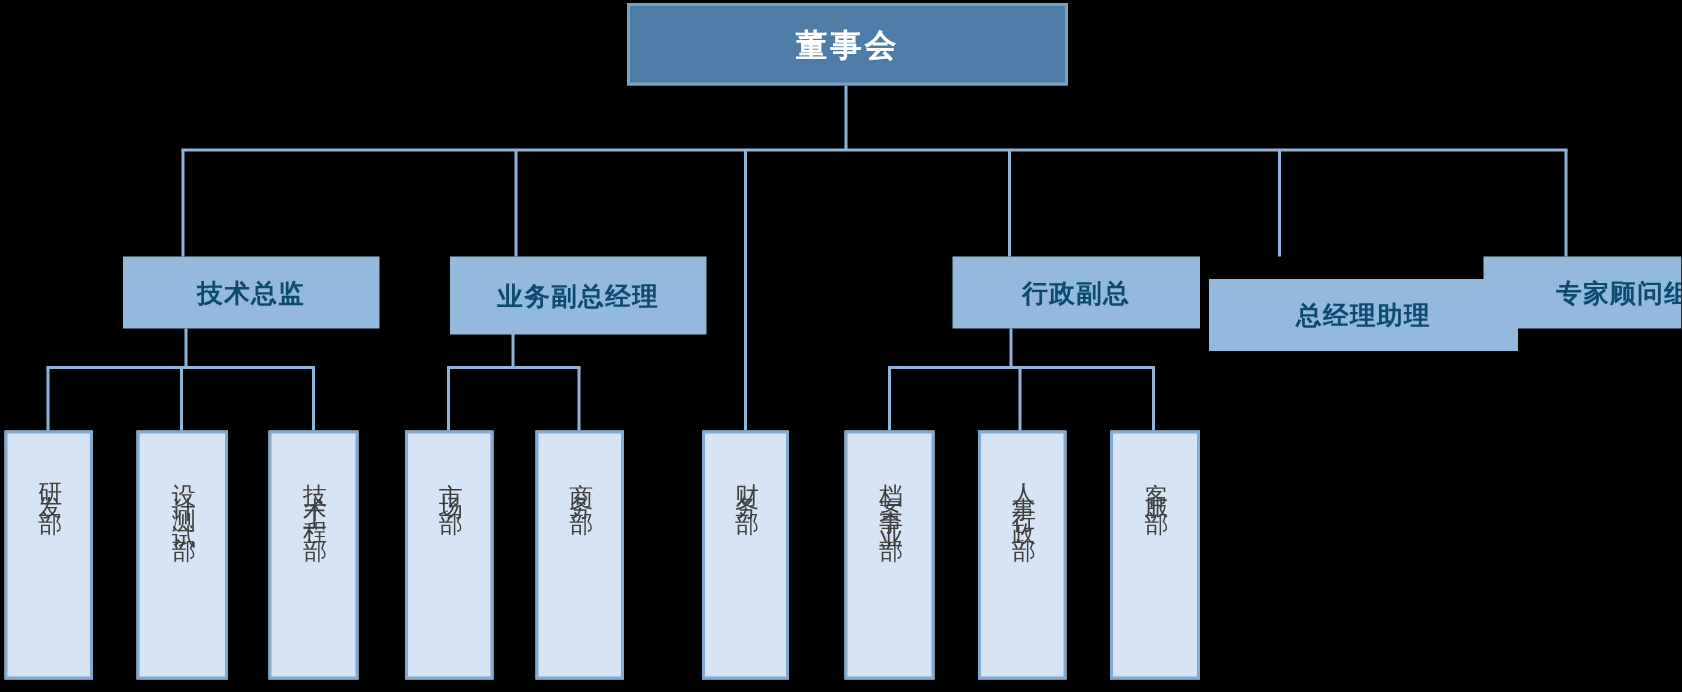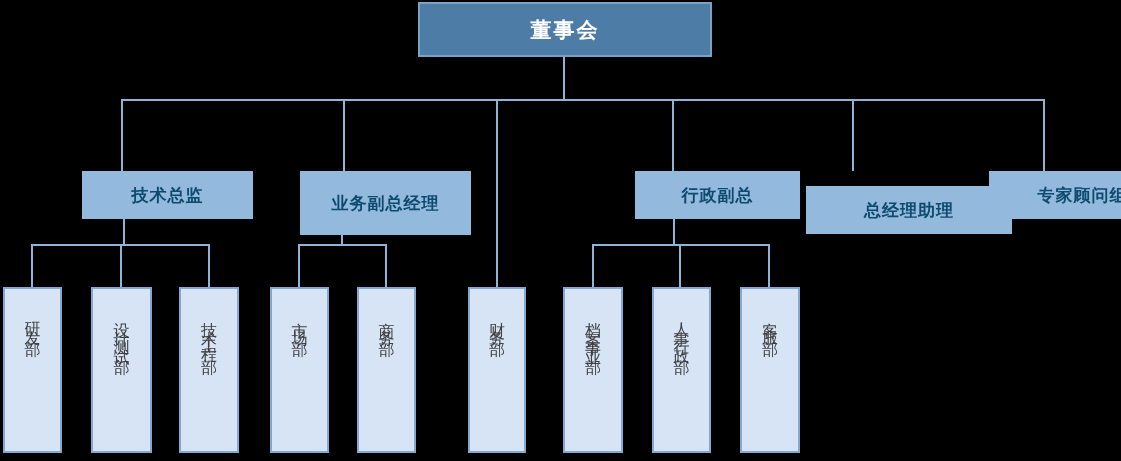--- a/index.html
+++ b/index.html
@@ -85,21 +85,21 @@
   <div class="line vline" style="left:679px;top:245px;height:42px"></div>
   <div class="line vline" style="left:768px;top:245px;height:42px"></div>
 
   <div class="node root-node" style="left:418px;top:2px;width:294px;height:55px">
     <span>董事会</span>
   </div>
 
   <div class="node l2-node" style="left:39px;top:171px;width:171px;height:48px">
     <span>技术总监</span>
   </div>
-  <div class="node l2-node" style="left:257px;top:171px;width:171px;height:64px">
+  <div class="node l2-node" style="left:257px;top:171px;width:171px;height:52px">
     <span>业务副总经理</span>
   </div>
   <div class="node l2-node" style="left:592px;top:171px;width:165px;height:48px">
     <span>行政副总</span>
   </div>
   <div class="node l2-node" style="left:763px;top:186px;width:206px;height:48px">
     <span>总经理助理</span>
   </div>
   <div class="node l2-node" style="left:946px;top:171px;width:187px;height:48px">
     <span>专家顾问组</span>

